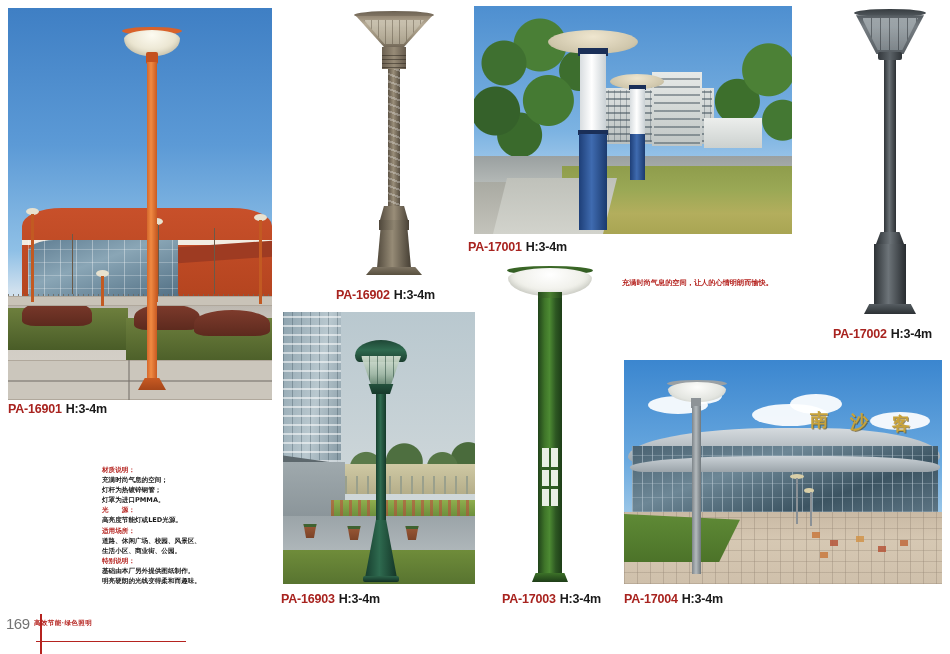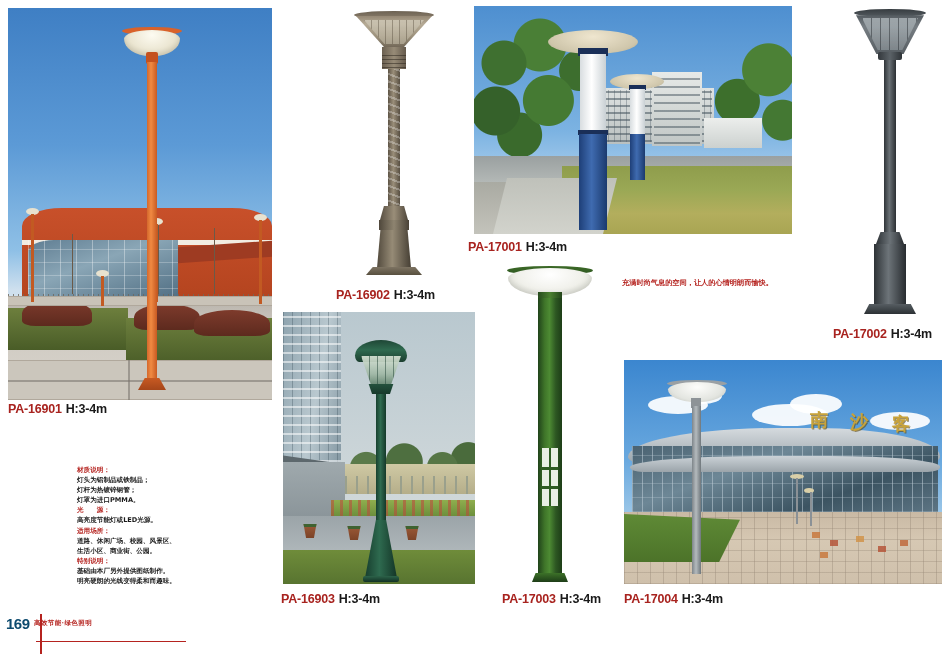--- a/index.html
+++ b/index.html
@@ -474,21 +474,21 @@
   .small-lamp4 i{
     position:absolute; left:0; top:0; width:14px; height:5px; border-radius:50%;
     background:#d9cfa8; display:block;
   }
   .small-lamp4 b{
     position:absolute; left:6px; top:4px; width:2px; background:#8b9196; display:block;
   }
 
   
   .spec {
-    position:absolute; left:77px; top:465px; width:150px;
+    position:absolute; left:102px; top:465px; width:150px;
     font-family: "DejaVu Sans", sans-serif;
     font-size: 6.6px; line-height: 10.1px; color:#1a1a1a;
     font-weight: bold;
   }
   .spec .hd { color:#b5231f; }
   .spec .ln { white-space: nowrap; }
 
   
   .blurb{
     position:absolute; left:622px; top:276px; width:200px;
@@ -498,21 +498,21 @@
   .blurb .ln{ white-space: nowrap; }
 
   
   .footer-l{
     position:absolute; left:6px; bottom:14px; width:180px; height:26px;
   }
   .footer-r{
     position:absolute; right:6px; bottom:14px; width:180px; height:26px; text-align:right;
   }
   .pgnum{
-    font-size:15px; font-weight:bold; color:#0c4a6e; letter-spacing:-0.5px;
+    font-size:15px; font-weight:normal; color:#737373; letter-spacing:-0.5px;
     display:inline-block; vertical-align:middle;
   }
   .foot-cn{
     display:inline-block; vertical-align:middle;
     font-family:"DejaVu Sans", sans-serif; font-size:6.5px; font-weight:bold;
     color:#b5231f; letter-spacing:.4px;
   }
   .foot-rule{
     position:absolute; height:1.5px; background:#b5231f; left:0; right:0; bottom:-2px;
   }
@@ -710,21 +710,21 @@
     <div class="lamp4-disc"></div>
     <div class="lamp4-neck"></div>
     <div class="lamp4-pole"></div>
   </div>
   <div class="label" style="left:624px; top:592px;">
     <span class="code">PA-17004</span><span class="hgt">H:3-4m</span>
   </div>
 
   <div class="spec">
     <div class="ln hd">材质说明：</div>
-    <div class="ln">灯头为铝制品或铁制品；</div>
+    <div class="ln">充满时尚气息的空间；</div>
     <div class="ln">灯杆为热镀锌钢管；</div>
     <div class="ln">灯罩为进口PMMA。</div>
     <div class="ln hd">光　　源：</div>
     <div class="ln">高亮度节能灯或LED光源。</div>
     <div class="ln hd">适用场所：</div>
     <div class="ln">道路、休闲广场、校园、风景区、</div>
     <div class="ln">生活小区、商业街、公园。</div>
     <div class="ln hd">特别说明：</div>
     <div class="ln">基础由本厂另外提供图纸制作。</div>
     <div class="ln">明亮硬朗的光线变得柔和而趣味。</div>

